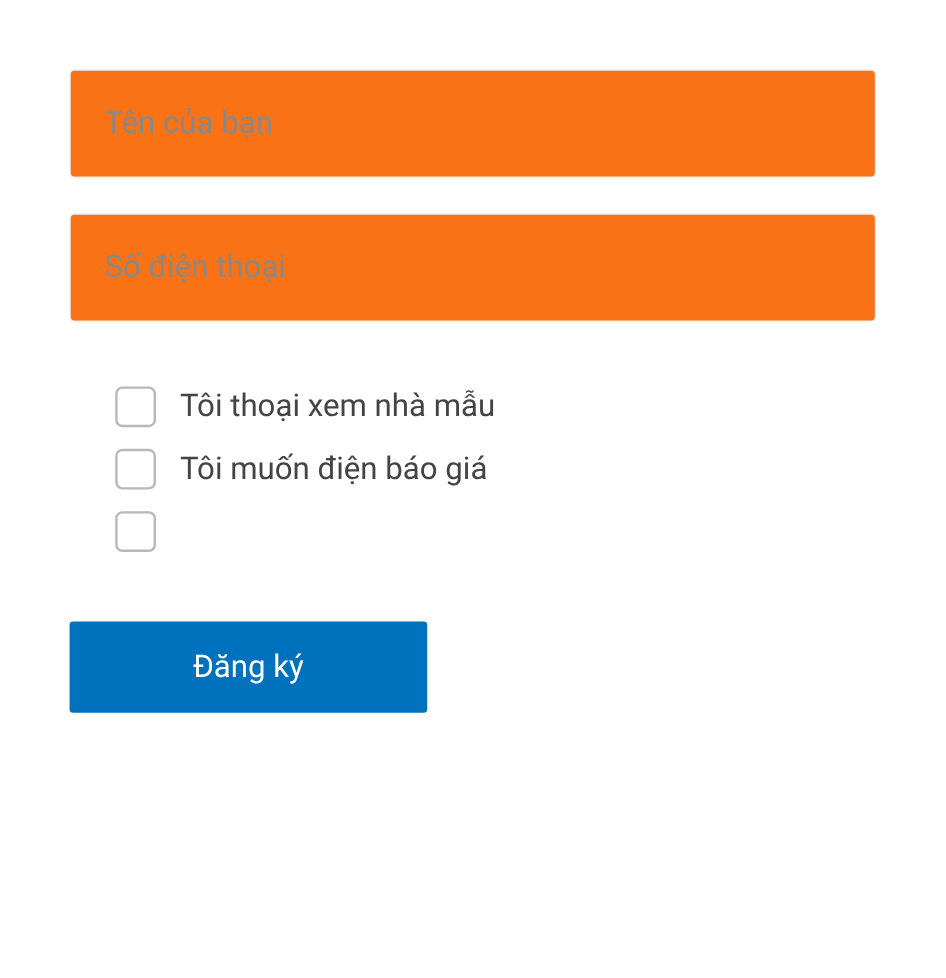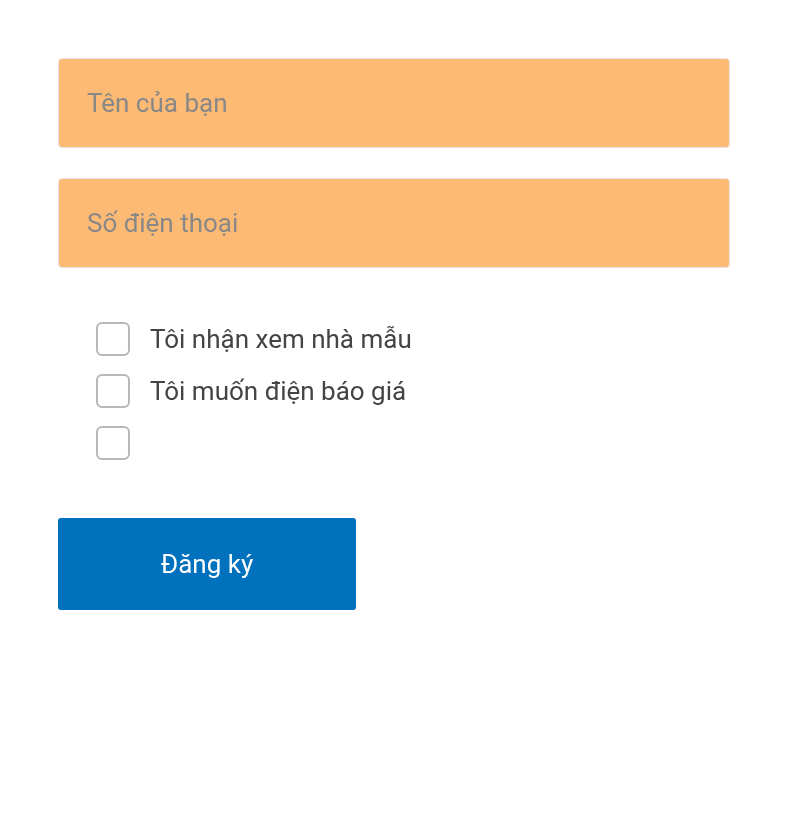--- a/index.html
+++ b/index.html
@@ -17,21 +17,21 @@
     
     .form-container {
       display: flex;
       flex-direction: column;
       gap: 30px;
     }
     
     .text-input {
       width: 100%;
       height: 90px;
-      background: #fdba74;
+      background: #f97316;
       border: 1px solid #e5e5e5;
       border-radius: 4px;
       padding: 0 28px;
       font-size: 26px;
       color: #444444;
       font-family: inherit;
       outline: none;
     }
     
     .text-input::placeholder {
@@ -65,21 +65,21 @@
     }
     
     .checkbox-label {
       font-size: 26px;
       color: #444444;
       cursor: pointer;
     }
     
     .submit-button {
       width: 298px;
-      height: 92px;
+      height: 76px;
       background: #0071bc;
       color: #ffffff;
       border: none;
       border-radius: 3px;
       font-size: 26px;
       font-family: inherit;
       cursor: pointer;
       margin-top: 28px;
     }
   </style>
@@ -89,21 +89,21 @@
 <div class="form-container">
 
   <input type="text" class="text-input" placeholder="Tên của bạn" style="">
 
 
   <input type="tel" class="text-input" placeholder="Số điện thoại" style="">
 
   <div class="checkbox-group">
     <div class="checkbox-item">
       <input type="checkbox" class="checkbox-input" style="">
-      <label class="checkbox-label">Tôi nhận xem nhà mẫu</label>
+      <label class="checkbox-label">Tôi thoại xem nhà mẫu</label>
     </div>
 
     <div class="checkbox-item">
       <input type="checkbox" class="checkbox-input" style="">
       <label class="checkbox-label">Tôi muốn điện báo giá</label>
     </div>
 
     <div class="checkbox-item">
       <input type="checkbox" class="checkbox-input" style="">
     </div>

